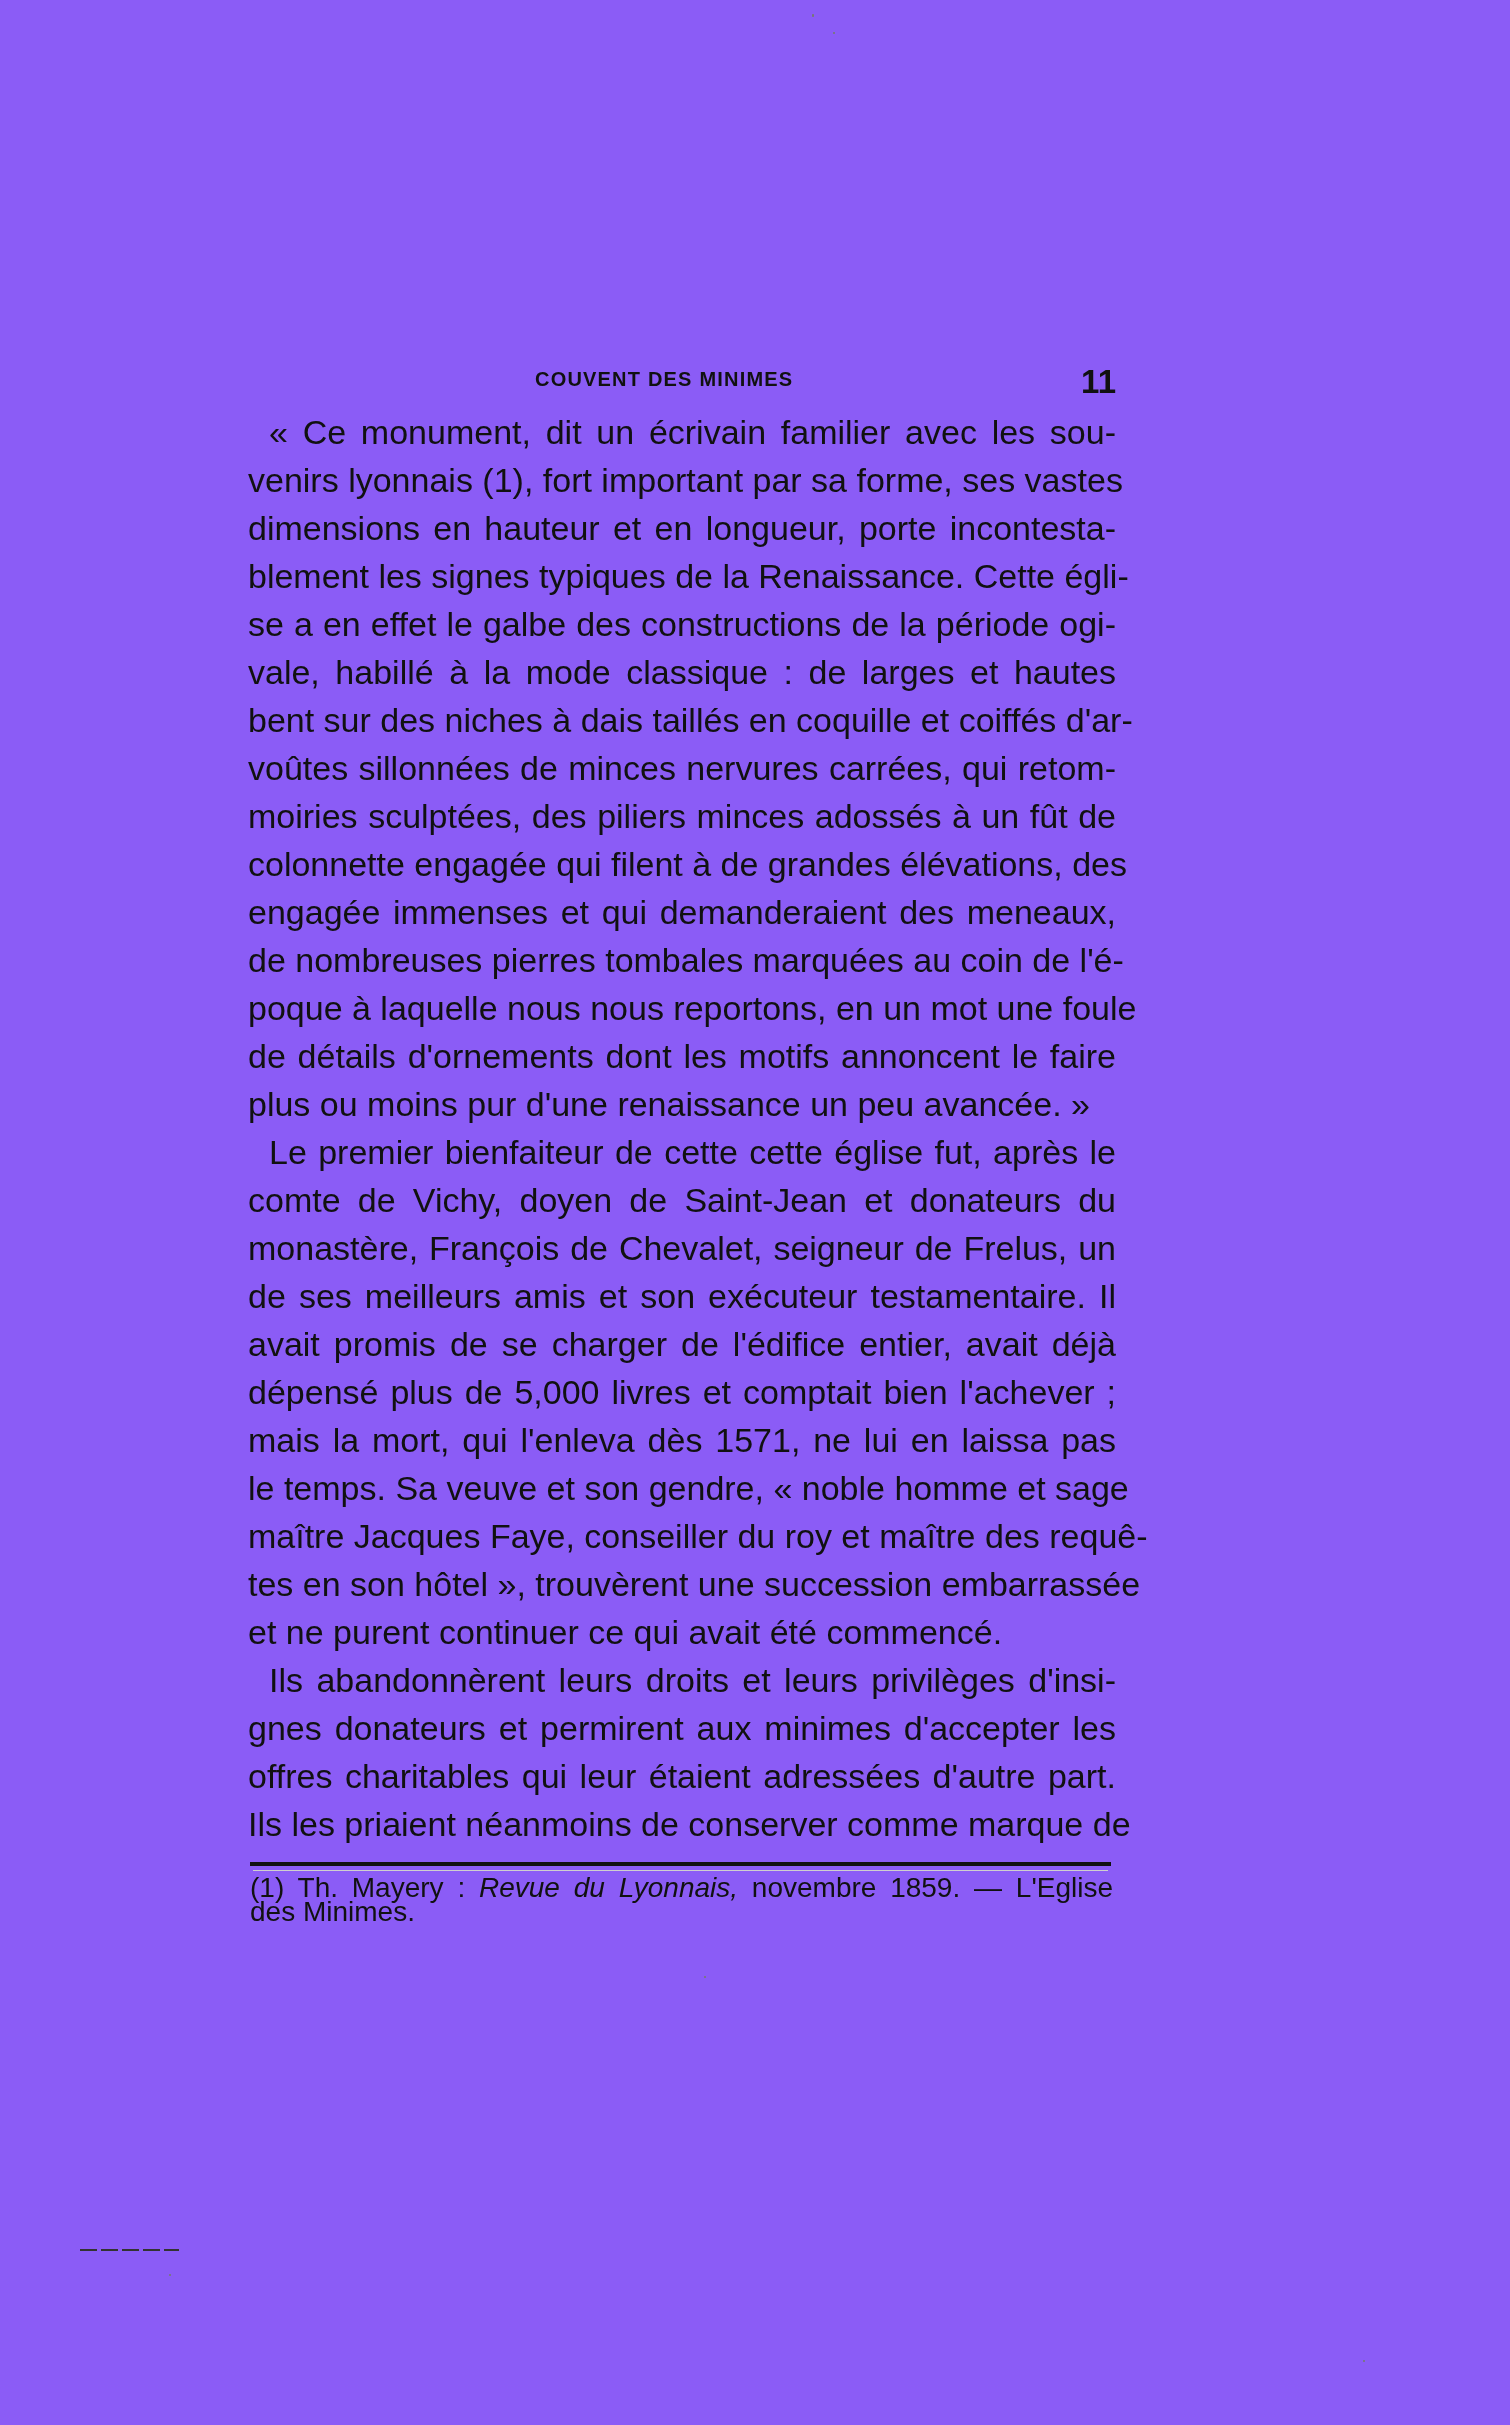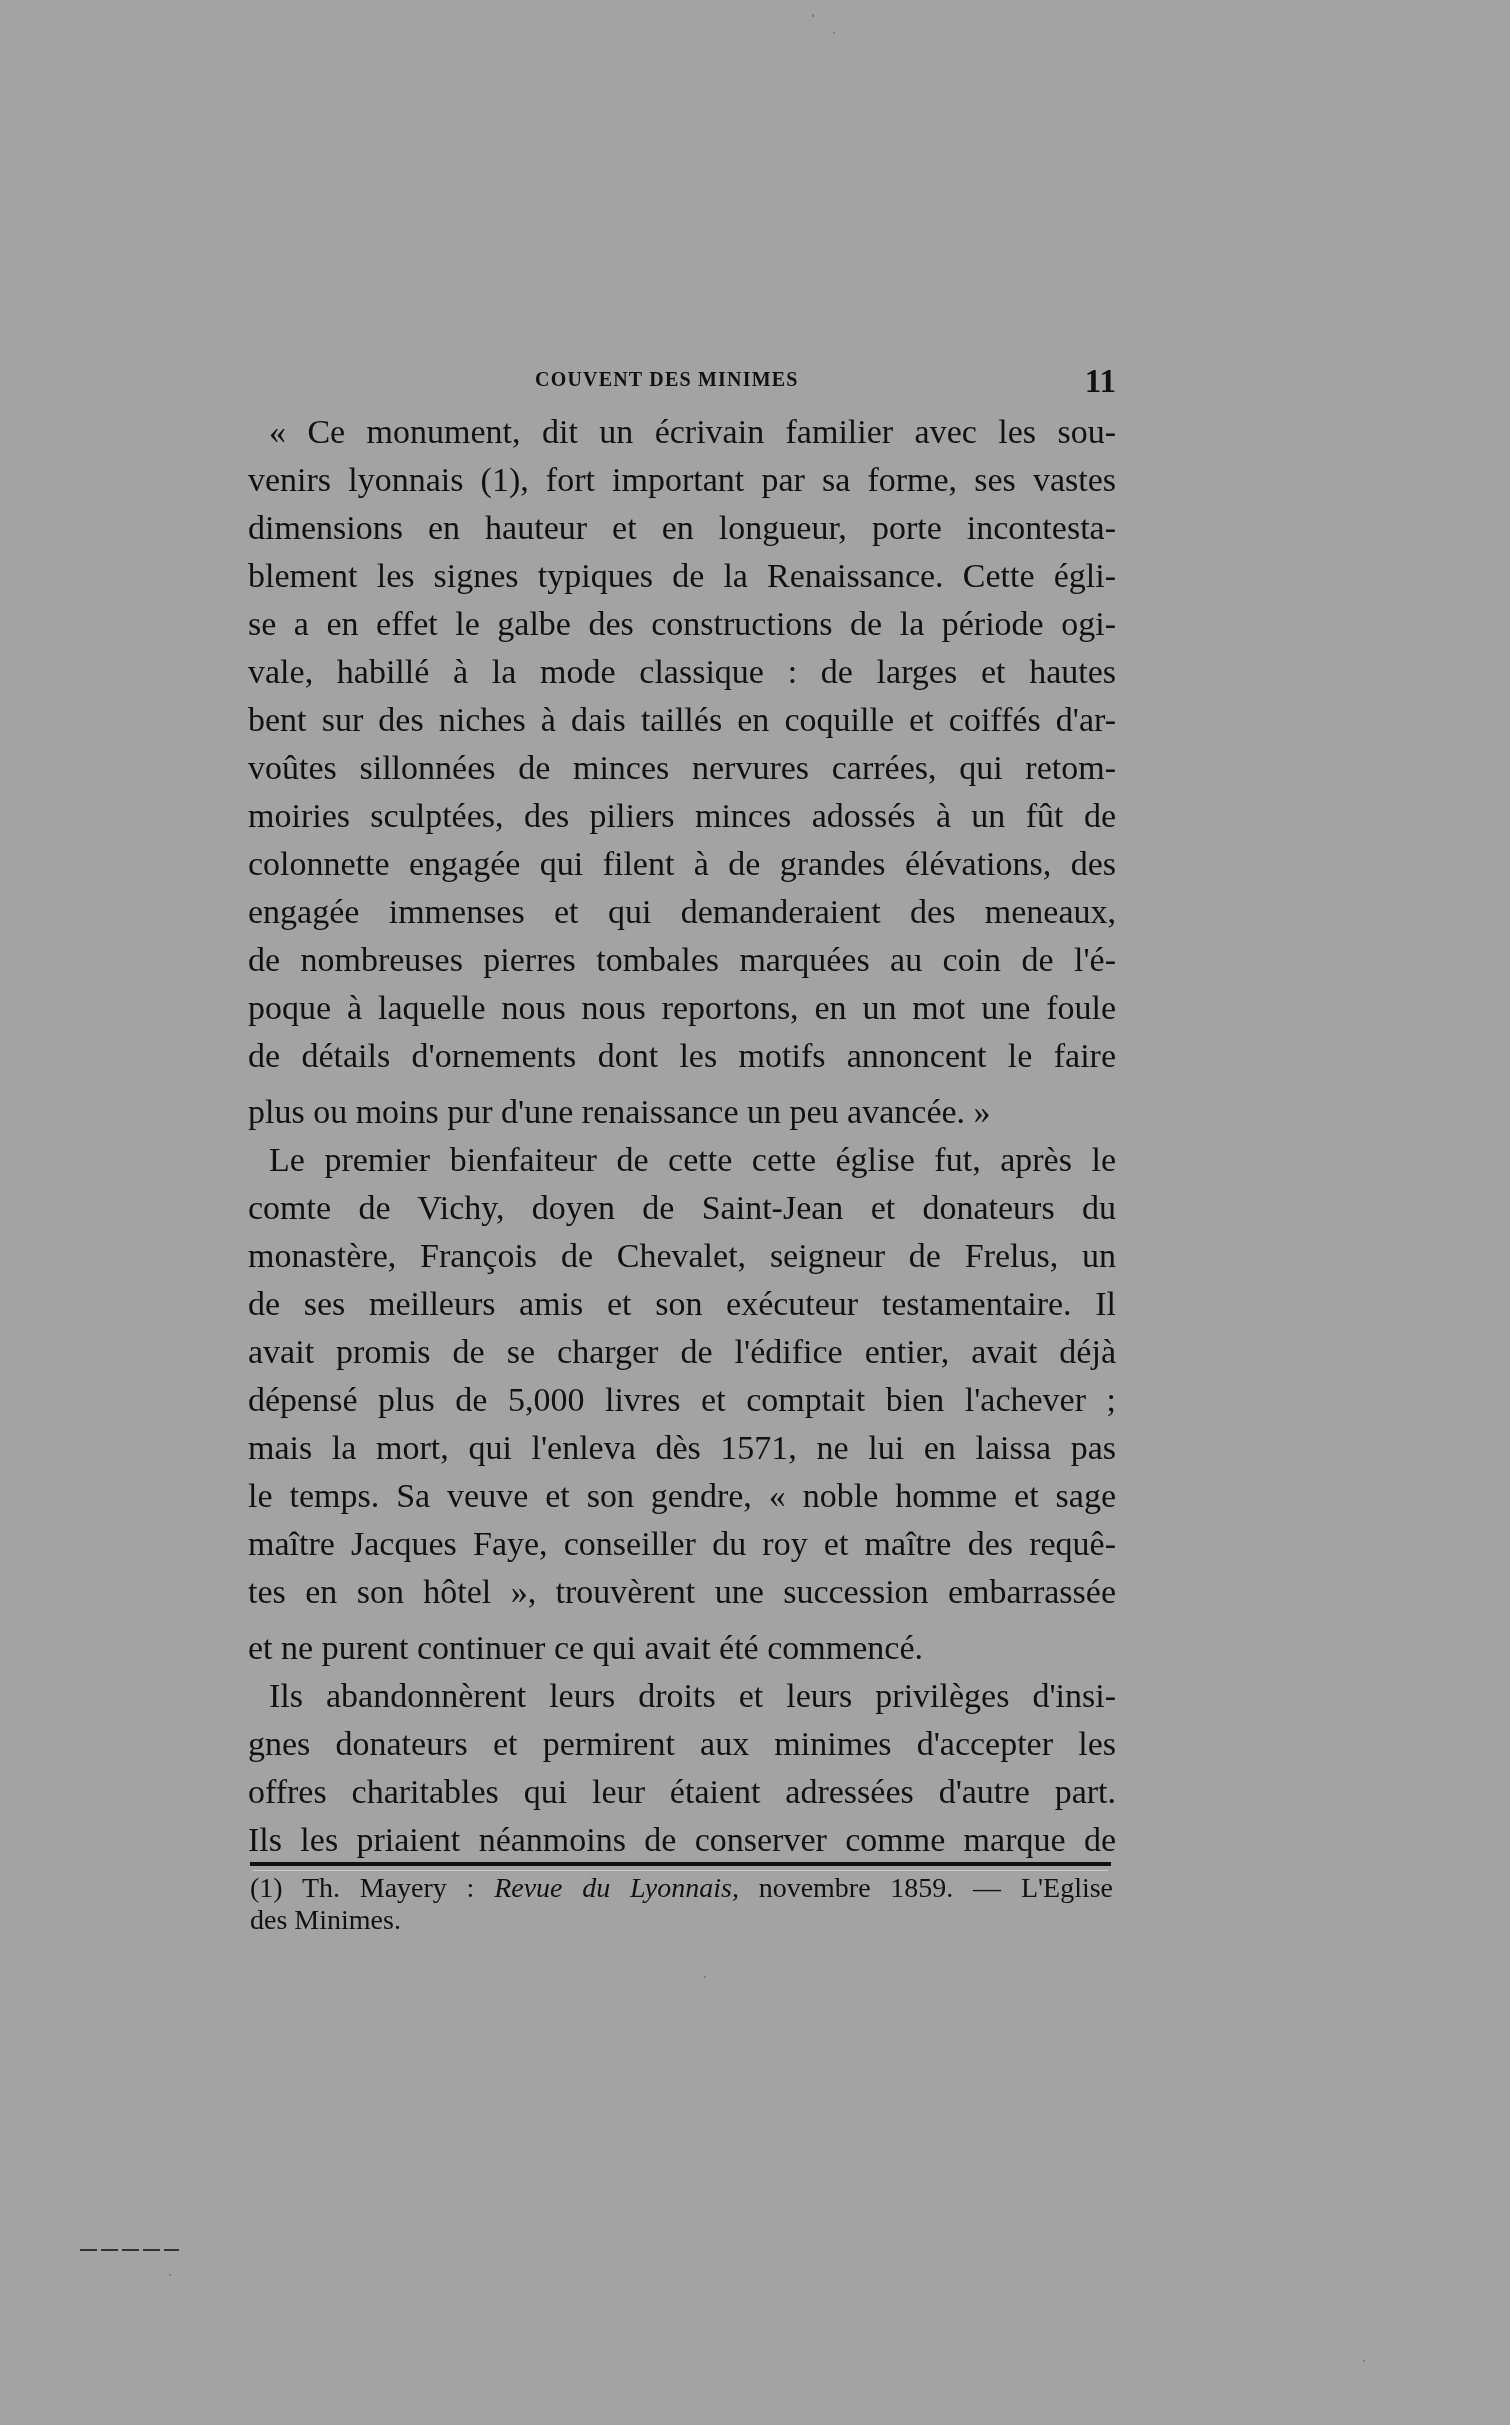--- a/index.html
+++ b/index.html
@@ -1,40 +1,40 @@
 <!DOCTYPE html>
 <html style="font-size:12.7px"><head>
 <meta charset="utf-8">
 <style>
   html, body { margin: 0; padding: 0; background: #ffffff; }
   body { width: 1511px; height: 2426px; position: relative; overflow: hidden; }
   .page {
     position: absolute; left: 0; top: 0; width: 1511px; height: 2426px;
-    background: #a3a3a3; color: #111111;
-    font-family: Liberation Serif, serif;
+    background: #8b5cf6; color: #111111;
+    font-family: Liberation Sans, sans-serif;
   }
   .running-head {
     position: absolute; left: 248px; top: 368px; width: 868px; height: 32px;
   }
   .running-title {
     position: absolute; left: 287px; top: 0; font-size: 20px; letter-spacing: 1.2px;
     font-weight: bold;
   }
   .page-number {
     position: absolute; right: 0; top: -4.8px; font-size: 33px; font-weight: bold;
   }
   .body-text {
     position: absolute; left: 248px; top: 408px; width: 868px;
     font-size: 34px; line-height: 48px;
   }
   .line {
     display: block; white-space: nowrap; text-align: justify; text-align-last: justify;
     height: 48px;
   }
-  .line.last { text-align-last: left; margin-top: 8px; }
+  .line.last { text-align-last: left; }
   .line.indent { padding-left: 21px; }
   .footnote-rule {
     position: absolute; left: 250px; top: 1862px; width: 861px; height: 4px;
     background: #111111;
   }
   .footnote-rule-thin {
     position: absolute; left: 253px; top: 1870px; width: 855px; height: 0.8px;
     background: #cfcfcf;
   }
   .footnote {

